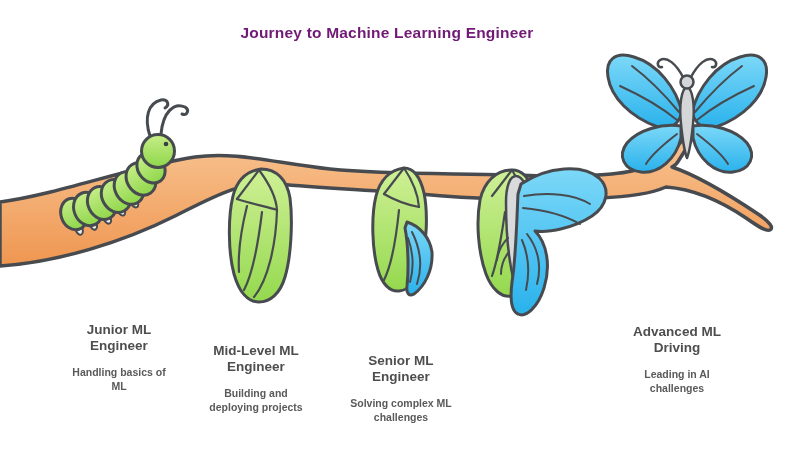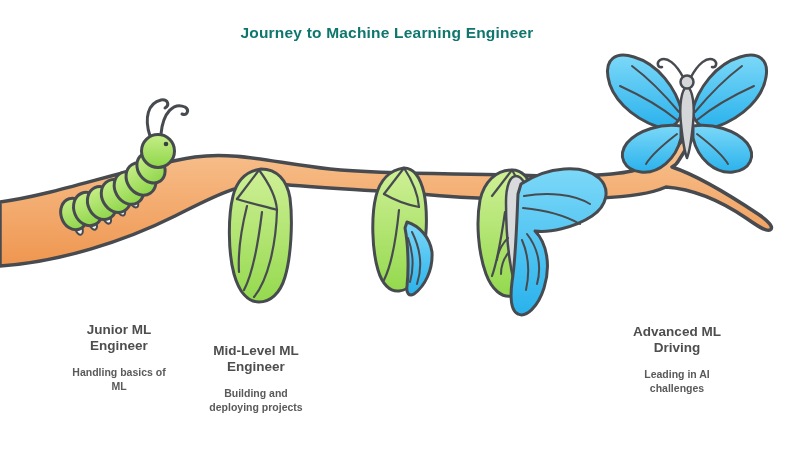--- a/index.html
+++ b/index.html
@@ -2,21 +2,21 @@
 <html><head>
 <meta charset="utf-8">
 <style>
   html,body{margin:0;padding:0;background:#fff;}
   .canvas{
     position:relative;width:800px;height:454px;background:#ffffff;
     font-family:"Liberation Sans", sans-serif;overflow:hidden;
   }
   .title{
     position:absolute;top:24px;left:0;width:774px;text-align:center;
-    font-size:15.5px;font-weight:700;color:#0f766e;letter-spacing:.2px;
+    font-size:15.5px;font-weight:700;color:#701a75;letter-spacing:.2px;
   }
   .artwork{position:absolute;left:0;top:0;}
   .stage{position:absolute;text-align:center;}
   .stage-name{
     font-size:13.5px;font-weight:700;color:#4e4e4e;line-height:16px;margin:0 auto;
   }
   .stage-desc{
     font-size:10.5px;font-weight:700;color:#5a5a5a;line-height:14px;margin:11px auto 0;
   }
   .s1{left:63px;top:322px;width:112px}
@@ -160,20 +160,24 @@
   <div class="stage s2">
     <div class="stage-name">Mid-Level ML Engineer</div>
     <div class="stage-desc">Building and deploying projects</div>
   </div>
 
   <div class="stage s1">
     <div class="stage-name">Junior ML Engineer</div>
     <div class="stage-desc">Handling basics of ML</div>
   </div>
 
+  <div class="stage s3">
+    <div class="stage-name">Senior ML Engineer</div>
+    <div class="stage-desc">Solving complex ML challenges</div>
+  </div>
 
 
   <div class="stage s5">
     <div class="stage-name">Advanced ML Driving</div>
     <div class="stage-desc">Leading in AI challenges</div>
   </div>
 
 </div>
 
 </body></html>

